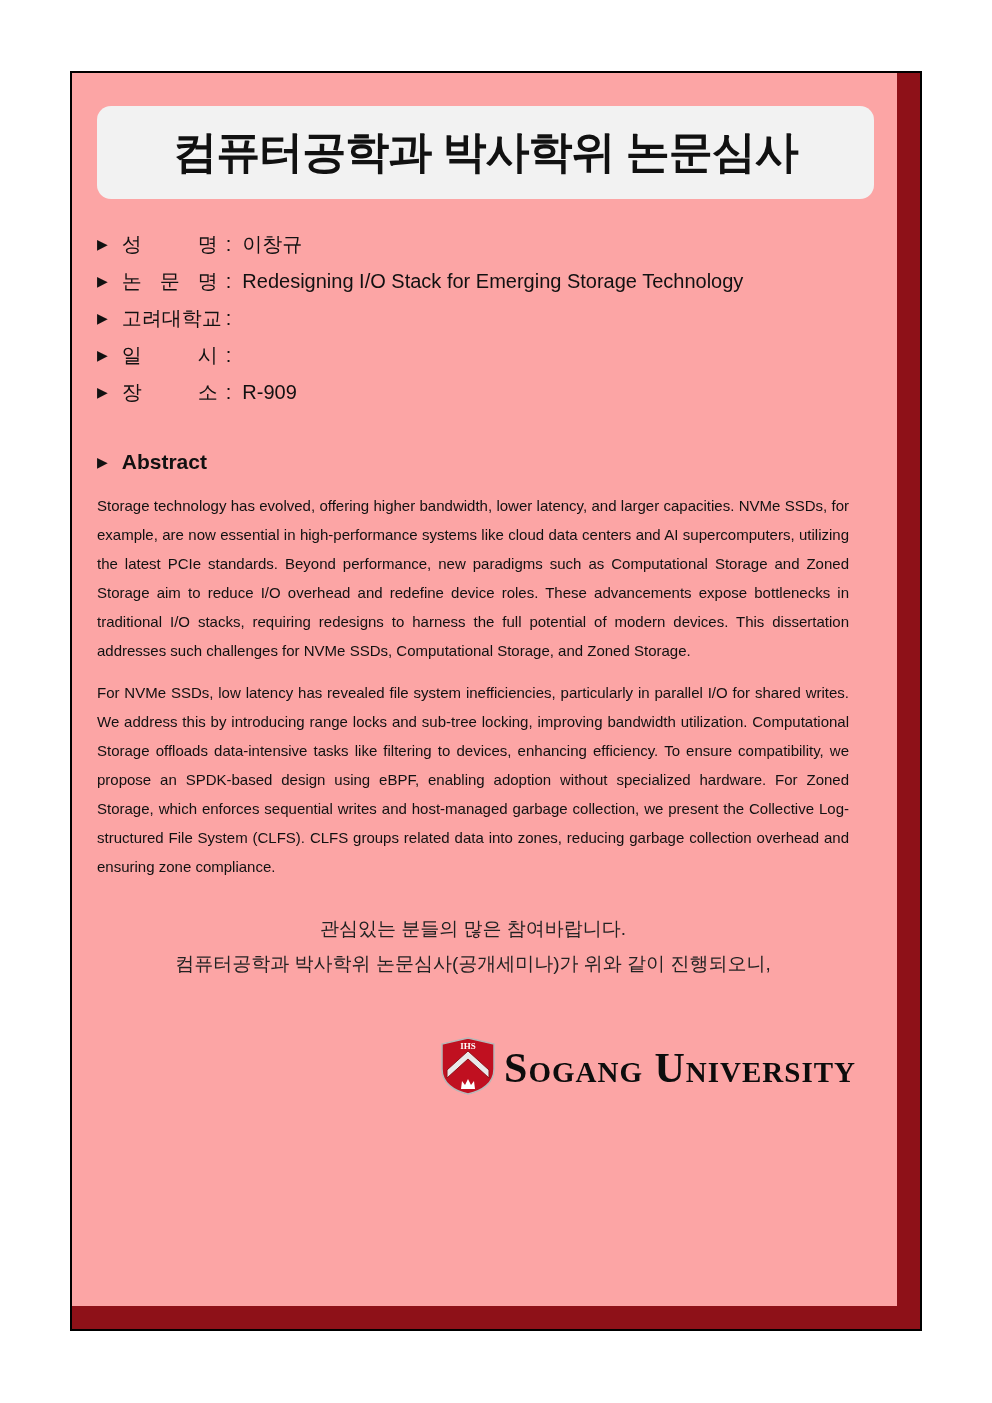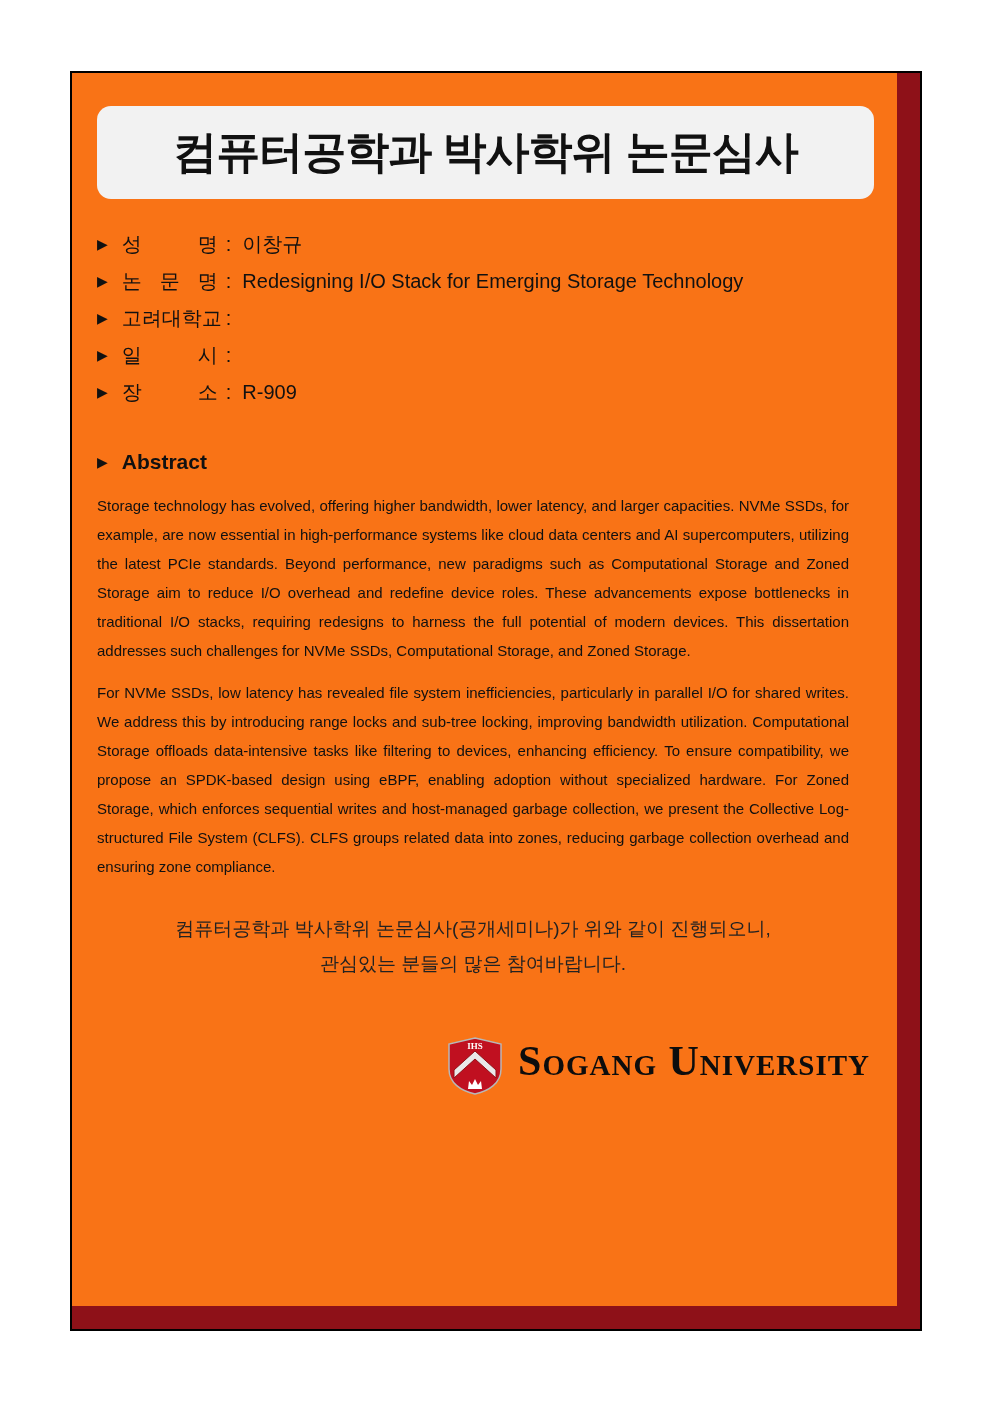--- a/index.html
+++ b/index.html
@@ -4,21 +4,21 @@
 <style>
   * { margin:0; padding:0; box-sizing:border-box; }
   html,body { background:#ffffff; }
   .page {
     position:relative; width:992px; height:1403px; background:#ffffff;
     font-family:"Liberation Sans","DejaVu Sans",sans-serif; color:#111111;
     overflow:hidden;
   }
   .frame {
     position:absolute; left:70px; top:71px; width:852px; height:1260px;
-    border:2px solid #000000; background:#f97316;
+    border:2px solid #000000; background:#fca5a5;
   }
   .bar-right {
     position:absolute; top:0; right:0; width:23px; height:100%;
     background:#8E1118;
   }
   .bar-bottom {
     position:absolute; left:0; bottom:0; width:100%; height:23px;
     background:#8E1118;
   }
   .content {
@@ -54,22 +54,22 @@
   }
   .para {
     margin-top:13px; margin-right:25px;
     font-size:15px; line-height:29px; text-align:justify; color:#111111;
   }
   .closing {
     margin-top:30px; margin-right:25px; text-align:center;
     font-size:19px; line-height:35px; color:#222222;
   }
   .logo-row {
-    margin-top:56px; margin-right:4px;
-    display:flex; justify-content:flex-end; gap:15px;
+    margin-top:56px; margin-right:18px;
+    display:flex; justify-content:flex-end; align-items:center; gap:8px;
   }
   .logo-text {
     font-family:"Liberation Serif","DejaVu Serif",serif;
     font-variant:small-caps; font-weight:700; font-size:42px;
     letter-spacing:1px; color:#0d0d0d; white-space:nowrap;
   }
 </style>
 </head>
 <body>
 
@@ -117,22 +117,22 @@
 
       <div class="abstract-heading">
         <span class="bullet">▶</span>
         <span>Abstract</span>
       </div>
 
       <p class="para">Storage technology has evolved, offering higher bandwidth, lower latency, and larger capacities. NVMe SSDs, for example, are now essential in high-performance systems like cloud data centers and AI supercomputers, utilizing the latest PCIe standards. Beyond performance, new paradigms such as Computational Storage and Zoned Storage aim to reduce I/O overhead and redefine device roles. These advancements expose bottlenecks in traditional I/O stacks, requiring redesigns to harness the full potential of modern devices. This dissertation addresses such challenges for NVMe SSDs, Computational Storage, and Zoned Storage.</p>
       <p class="para">For NVMe SSDs, low latency has revealed file system inefficiencies, particularly in parallel I/O for shared writes. We address this by introducing range locks and sub-tree locking, improving bandwidth utilization. Computational Storage offloads data-intensive tasks like filtering to devices, enhancing efficiency. To ensure compatibility, we propose an SPDK-based design using eBPF, enabling adoption without specialized hardware. For Zoned Storage, which enforces sequential writes and host-managed garbage collection, we present the Collective Log-structured File System (CLFS). CLFS groups related data into zones, reducing garbage collection overhead and ensuring zone compliance.</p>
 
       <div class="closing">
+        <div>관심있는 분들의 많은 참여바랍니다.</div>
         <div>컴퓨터공학과 박사학위 논문심사(공개세미나)가 위와 같이 진행되오니,</div>
-        <div>관심있는 분들의 많은 참여바랍니다.</div>
       </div>
 
       <div class="logo-row">
         <span>
           <svg width="56" height="58" viewBox="0 0 56 58" xmlns="http://www.w3.org/2000/svg">
             <path d="M28 1 L54 7 V32 C54 46 42 54 28 57 C14 54 2 46 2 32 V7 Z" fill="#C01020" stroke="#b8b8b8" stroke-width="1.5"></path>
             <polygon points="7,41 28,22 49,41 49,33 28,14 7,33" fill="#e9e9e9" stroke="#8E1118" stroke-width="1"></polygon>
             <polygon points="21,52 35,52 34,44 31,48 28,42 25,48 22,44" fill="#ffffff"></polygon>
             <text x="28" y="12" text-anchor="middle" font-size="9" font-weight="bold" font-family="Liberation Serif, DejaVu Serif, serif" fill="#ffffff">IHS</text>
           </svg>

